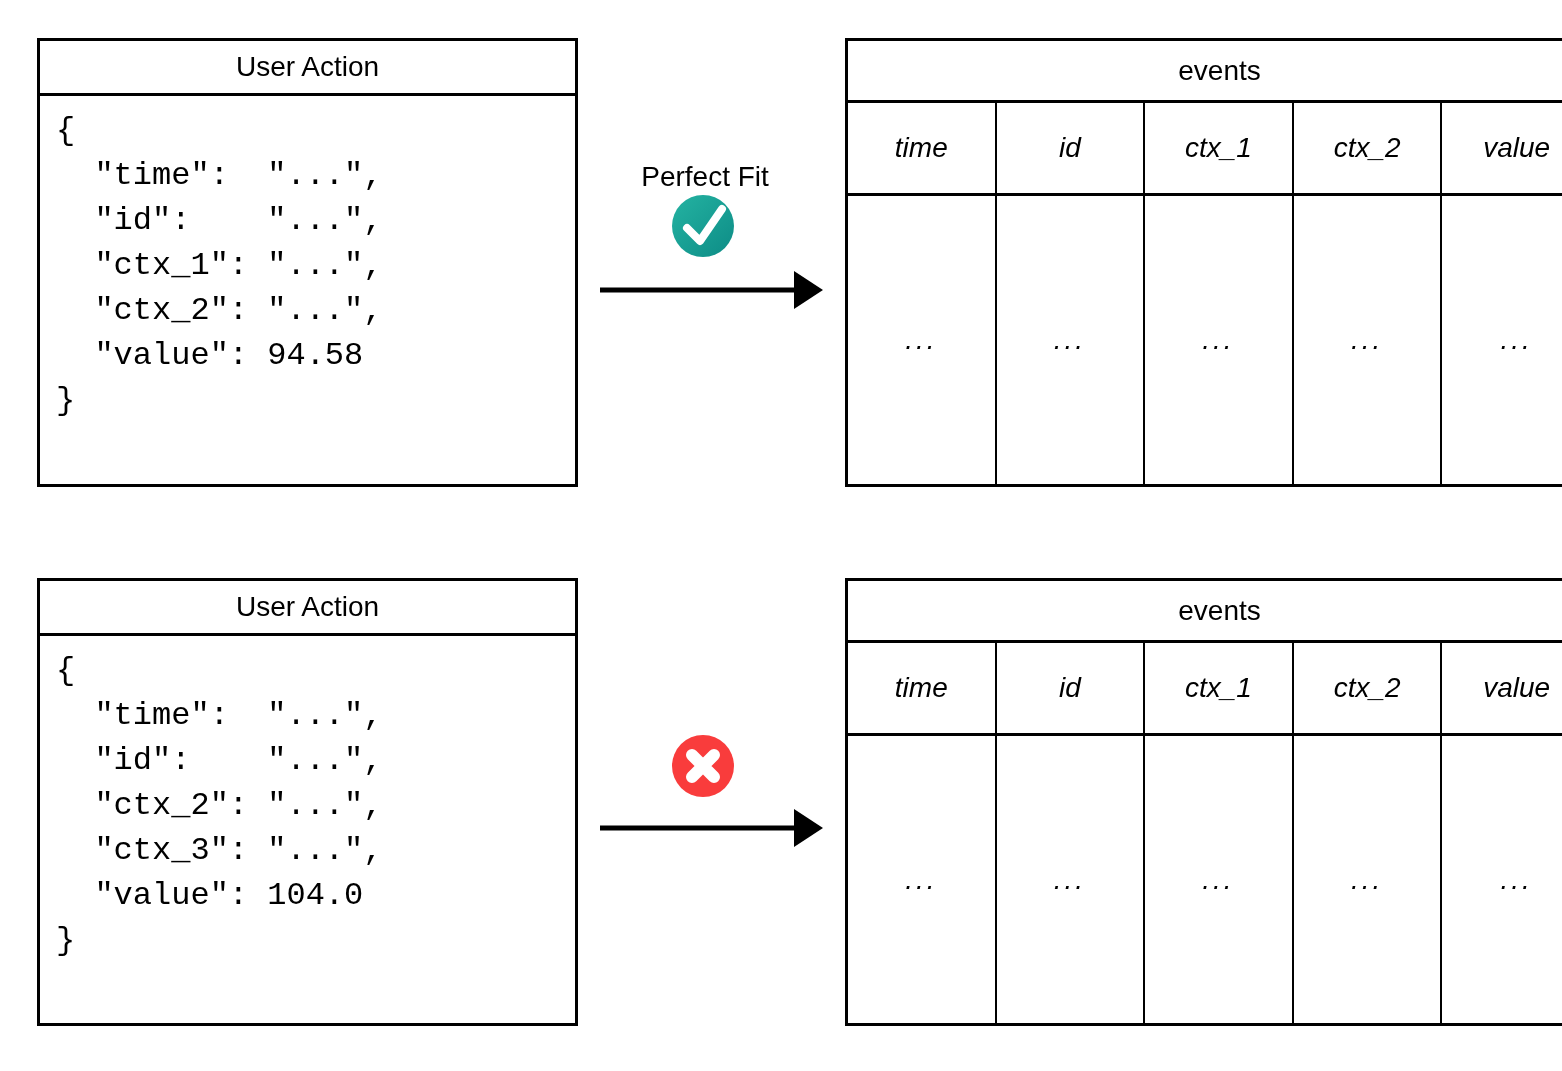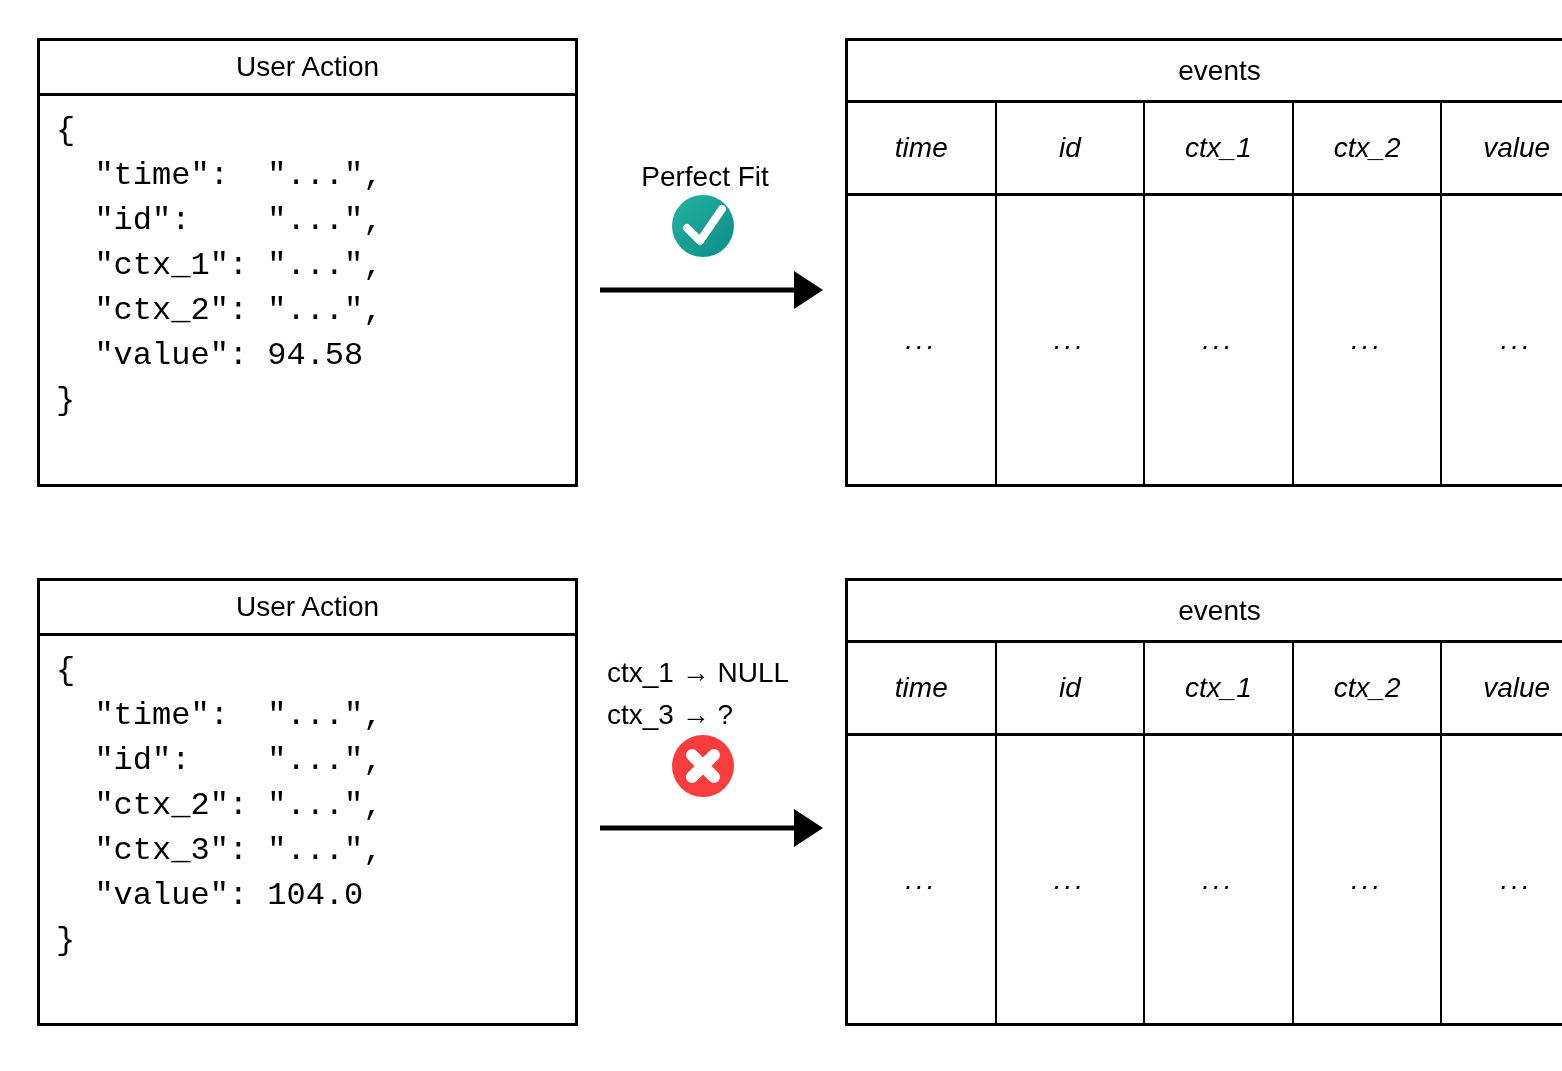--- a/index.html
+++ b/index.html
@@ -148,22 +148,20 @@
     <header class="panel-title">User Action</header>
     <div class="code">{
   "time":  "...",
   "id":    "...",
   "ctx_2": "...",
   "ctx_3": "...",
   "value": 104.0
 }</div>
   </section>
 
-  <div class="t-label" id="label1">ctx_1 → NULL
-ctx_3 → ?</div>
 
   <div class="t-icon" id="icon1">
     <svg width="62" height="62" viewBox="0 0 62 62" aria-hidden="true">
       <circle class="cross-bg" cx="31" cy="31" r="31"></circle>
       <path class="icon-glyph" d="M20 20 L42 42 M42 20 L20 42" stroke-width="12" stroke-linecap="round"></path>
     </svg>
   </div>
 
   <div class="arrow" id="arrow1">
     <svg width="223" height="40" viewBox="0 0 223 40" aria-hidden="true">

